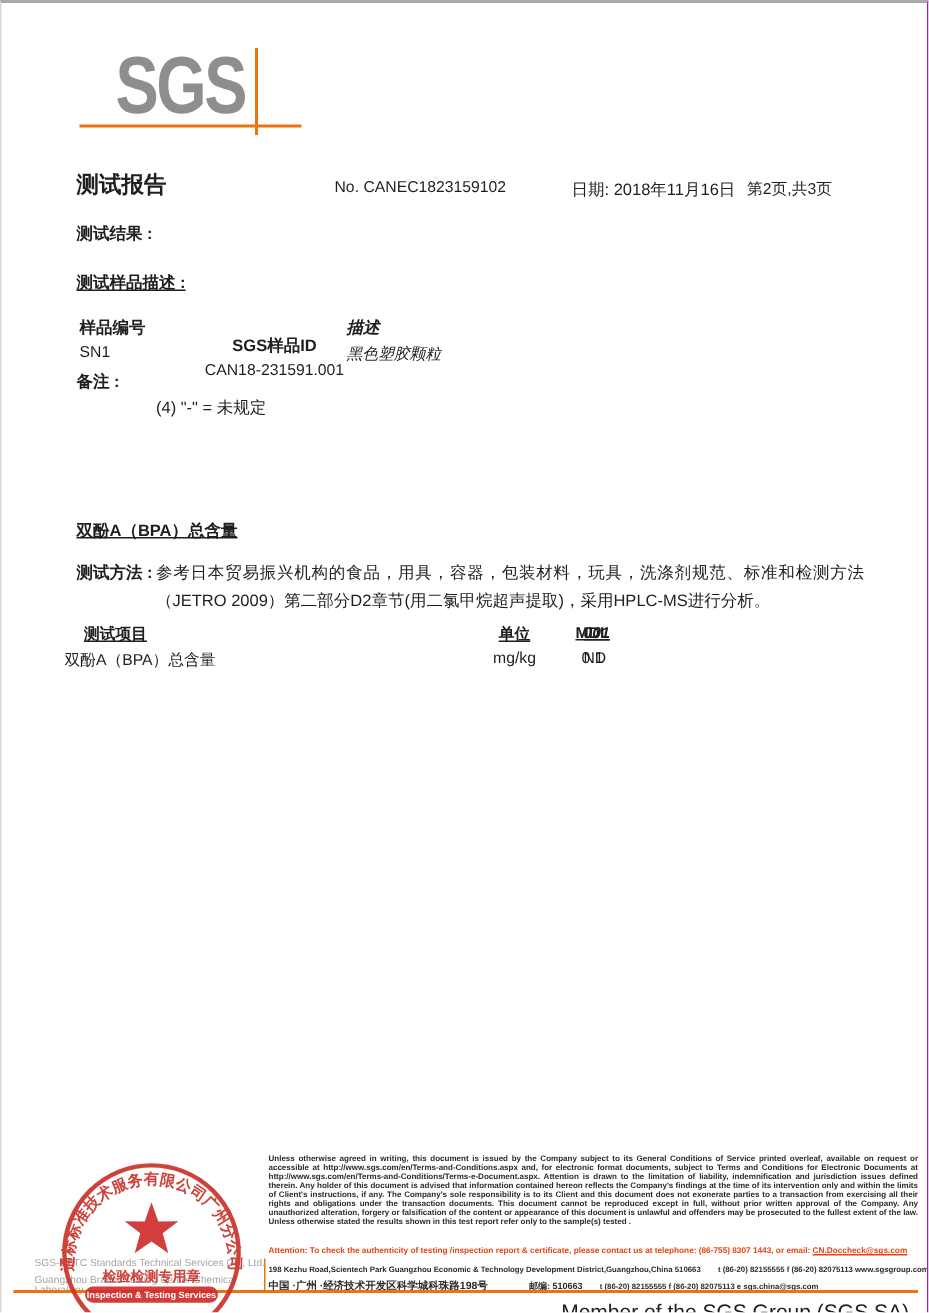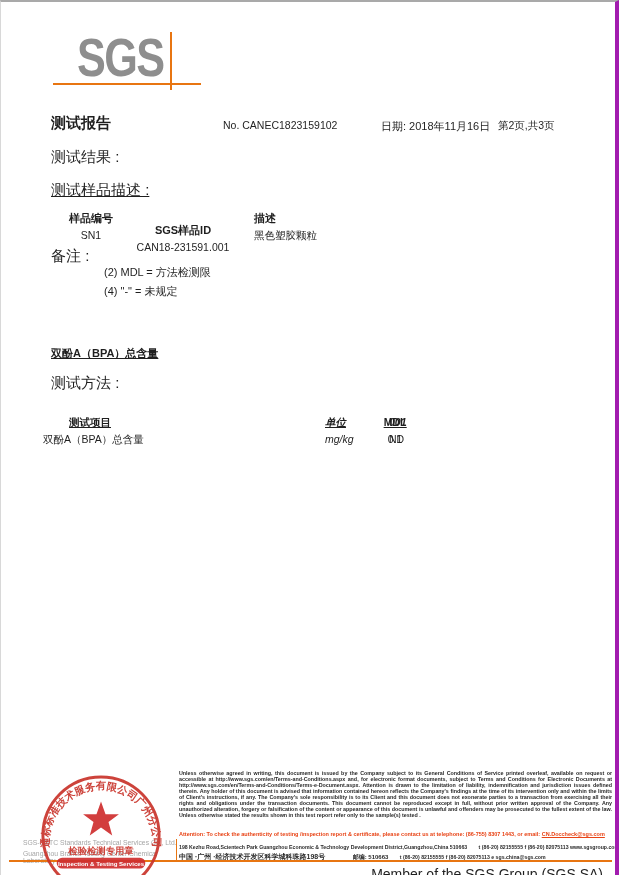--- a/index.html
+++ b/index.html
@@ -1,61 +1,61 @@
 <!DOCTYPE html>
 <html><head>
 <meta charset="utf-8">
 <style>
   * { margin:0; padding:0; box-sizing:border-box; }
   html,body { background:#fff; }
   body { font-family:"Liberation Sans", sans-serif; color:#1f1f1f; }
   .page {
     position:relative; width:619px; height:875px; background:#fff; overflow:hidden;
-    border-top:2px solid #a9a9a9; border-left:1px solid #d8d8d8; border-right:4px solid #a21caf;
+    border-top:2px solid #a9a9a9; border-left:1px solid #d8d8d8; border-right:1px solid #a21caf;
   }
   .abs { position:absolute; }
 
   
   .logo-text {
     left:76px; top:30px; font-size:54px; font-weight:bold; color:#8e8e8e;
     line-height:50px; letter-spacing:-2px; transform:scaleX(.80); transform-origin:left top;
   }
   .logo-hline { left:52px; top:81px; width:148px; height:2px; background:#e87511; }
   .logo-vline { left:169px; top:30px; width:2px; height:58px; background:#e87511; }
 
   
   .doc-title { left:50px; top:112px; font-size:15px; font-weight:bold; }
   .hdr-no   { left:222px; top:117px; font-size:10.5px; }
   .hdr-date { left:380px; top:117px; font-size:11px; }
   .hdr-page { left:497px; top:117px; font-size:10.5px; }
 
-  .lbl { font-size:15px; font-weight:normal; }
+  .lbl { font-size:11px; font-weight:bold; }
   .u { text-decoration:underline; }
 
   
-  .st-c1 { left:52px;  width:76px;  text-align:center; }
+  .st-c1 { left:52px;  width:76px;  }
   .st-c2 { left:132px; width:100px; text-align:center;margin-top:12px; }
-  .st-c3 { left:253px; text-align:right; }
+  .st-c3 { left:230px; text-align:right;font-style:italic; }
   .st-h { top:209px; font-size:11px; font-weight:bold; position:absolute; }
   .st-r { top:227px; font-size:10.5px; position:absolute; }
 
   
   .remarks { left:103px; top:261px; font-size:11px; line-height:18.8px; }
 
   
   .bpa-head { left:50px; top:344px; font-size:11px; font-weight:bold; text-decoration:underline; }
   .method-lbl { left:50px; top:372px; }
   .method-txt { left:103px; top:371px; width:472px; font-size:11px; line-height:18.5px; text-align:justify; }
 
   
   .rt-h { top:414px; position:absolute; font-size:10.5px; font-weight:bold; text-decoration:underline; }
   .rt-r { top:431px; position:absolute; font-size:10.5px; }
-  .rt-c1h { left:68px; }
+  .rt-c1h { left:55px; }
   .rt-c1 { left:42px; }
-  .rt-c2 { left:324px; width:36px; text-align:left;font-style:italic; }
+  .rt-c2 { left:324px; width:36px; text-align:center; }
   .rt-c3 { left:364px; width:36px; text-align:center;margin-left:12px; }
   .rt-c4 { left:388px; width:36px; }
   .it { font-style:italic; }
 
   
   .legal {
     left:178px; top:769px; width:433px; font-size:5.35px; line-height:5.95px;
     text-align:justify; color:#2a2a2a; font-weight:600;
   }
   .attention {
@@ -96,26 +96,26 @@
     <div class="abs st-h st-c1">样品编号</div>
     <div class="abs st-h st-c2">SGS样品ID</div>
     <div class="abs st-h st-c3">描述</div>
     <div class="abs st-r st-c1">SN1</div>
     <div class="abs st-r st-c2">CAN18-231591.001</div>
     <div class="abs st-r st-c3">黑色塑胶颗粒</div>
   </div>
 
   <div class="abs lbl" style="left:50px; top:245px;">备注 :</div>
   <div class="abs remarks">
-    <div>(2) MDL = 方法检测限</div>
     <div>(4) "-" = 未规定</div>
   </div>
 
   <div class="abs bpa-head">双酚A（BPA）总含量</div>
   <div class="abs lbl method-lbl">测试方法 :</div>
+  <div class="abs method-txt">参考日本贸易振兴机构的食品，用具，容器，包装材料，玩具，洗涤剂规范、标准和检测方法（JETRO 2009）第二部分D2章节(用二氯甲烷超声提取)，采用HPLC-MS进行分析。</div>
 
   <div>
     <div class="abs rt-h rt-c1h">测试项目</div>
     <div class="abs rt-h rt-c2">单位</div>
     <div class="abs rt-h rt-c3">MDL</div>
     <div class="abs rt-h rt-c4 it">001</div>
     <div class="abs rt-r rt-c1">双酚A（BPA）总含量</div>
     <div class="abs rt-r rt-c2">mg/kg</div>
     <div class="abs rt-r rt-c3">0.1</div>
     <div class="abs rt-r rt-c4">ND</div>

